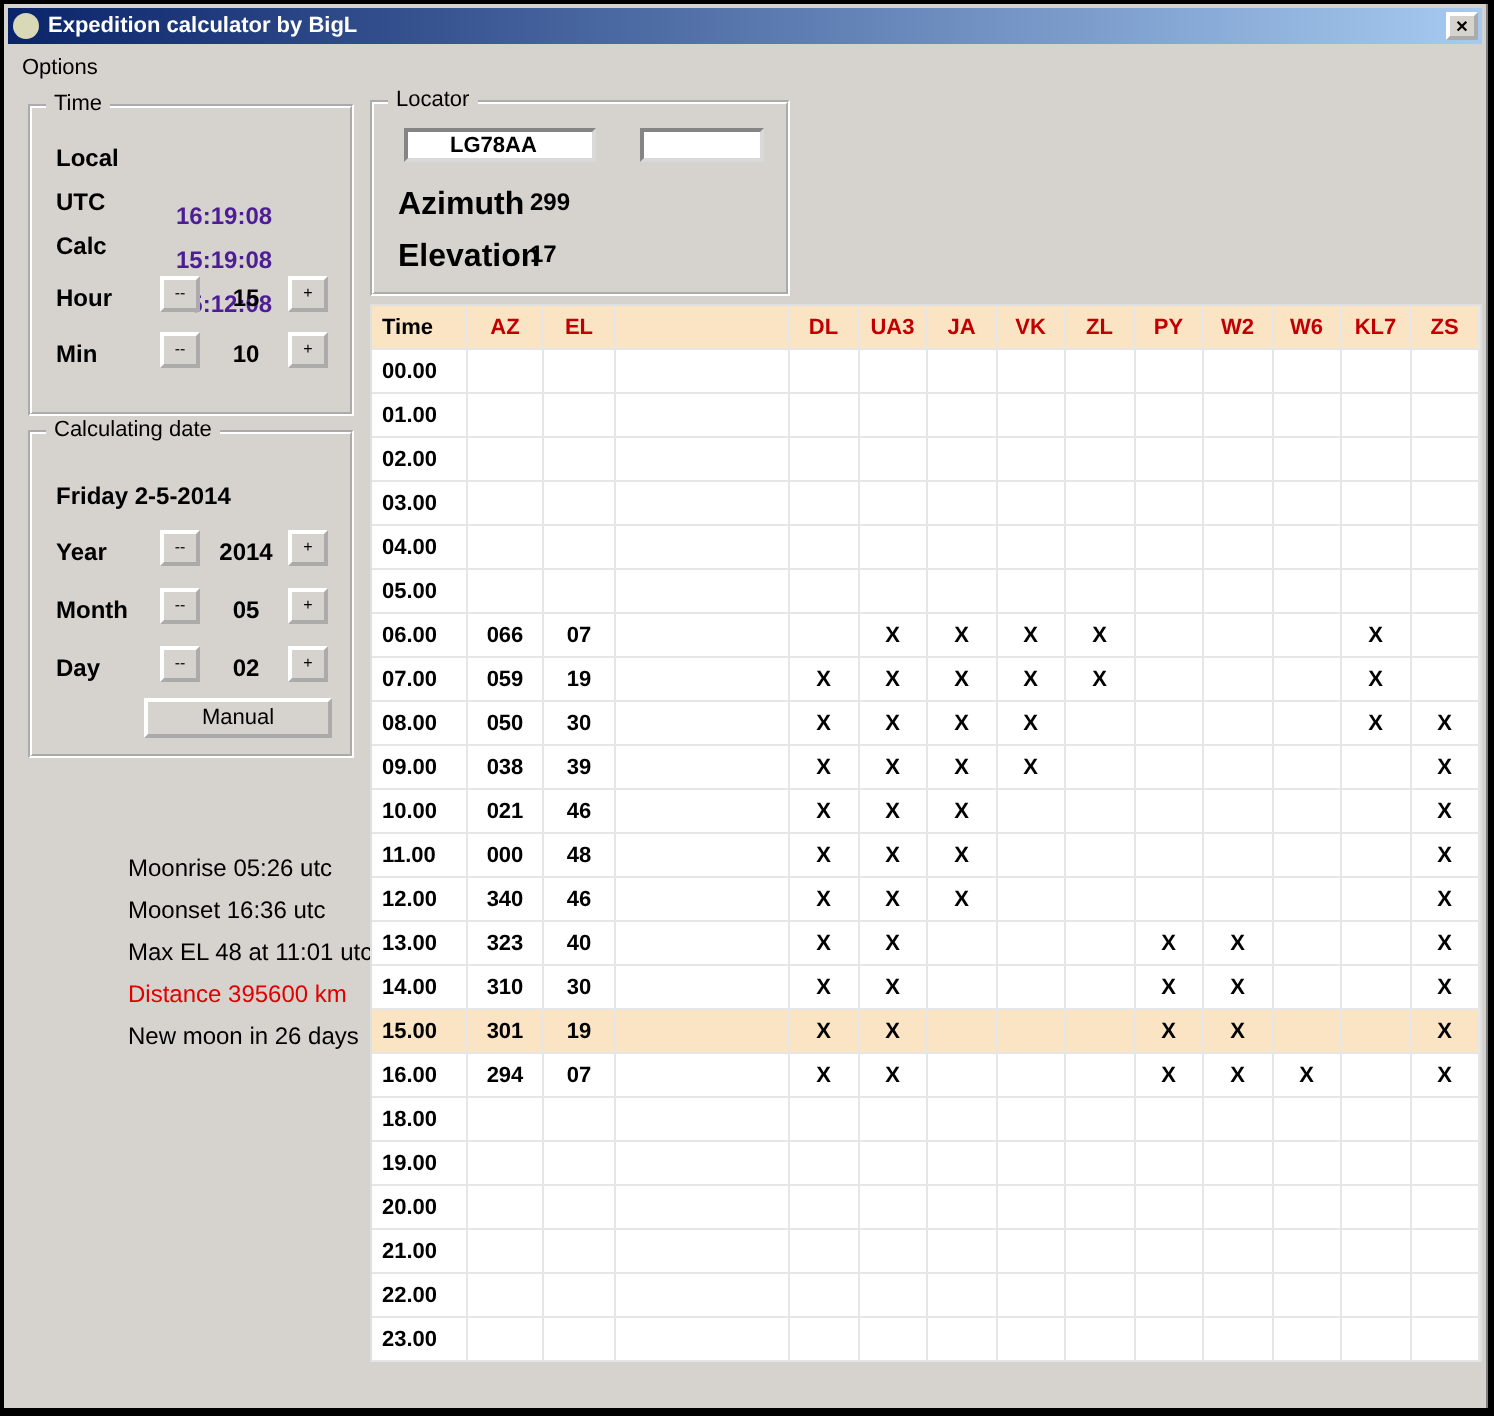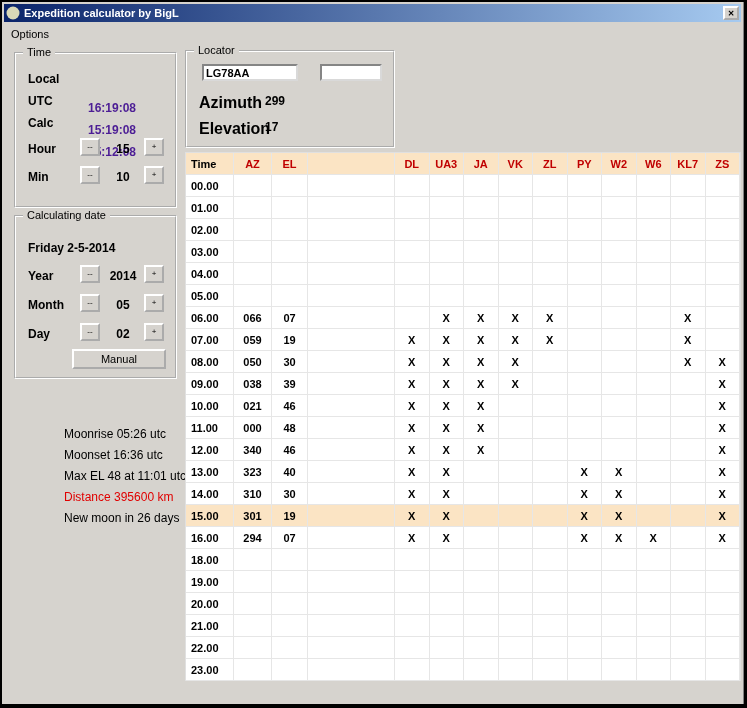--- a/index.html
+++ b/index.html
@@ -60,21 +60,21 @@
     background: var(--window-bg, #D6D3CE); border: 2px outset #fff;
     font-size: 11px; color: #000; font-family: "Liberation Sans", sans-serif; cursor: default;
   }
   
   .info-block { position: absolute; left: 18px; top: 422px; width: 165px; }
   .info-line { font-size: 12px; font-weight: normal; color: #000; height: 21px; line-height: 21px; white-space: nowrap; padding-left: 44px; }
   .info-line.red { color: var(--alert-text, #E00000); }
   
   .loc-input {
     position: absolute; top: 12px; height: 17px; background: #fff;
-    border: 2px inset #d9d9d9; font-size: 11px; font-weight: bold; padding: 0 2px;
+    border: 2px inset #d9d9d9; font-size: 11px; font-weight: bold; padding: 0 21px;
     font-family: "Liberation Sans", sans-serif; color: #000;
   }
   .loc-input1 { left: 15px; width: 96px; }
   .loc-input2 { left: 133px; width: 62px; }
   .loc-label { position: absolute; left: 12px; font-size: 16px; font-weight: bold; }
   .loc-value { position: absolute; left: 78px; font-size: 12px; font-weight: bold; text-align: right; }
   
   .moon-table {
     position: absolute; left: 183px; top: 150px; width: 556px;
     background: #fff; border: 1px solid #E0E0E0; border-bottom: none;

